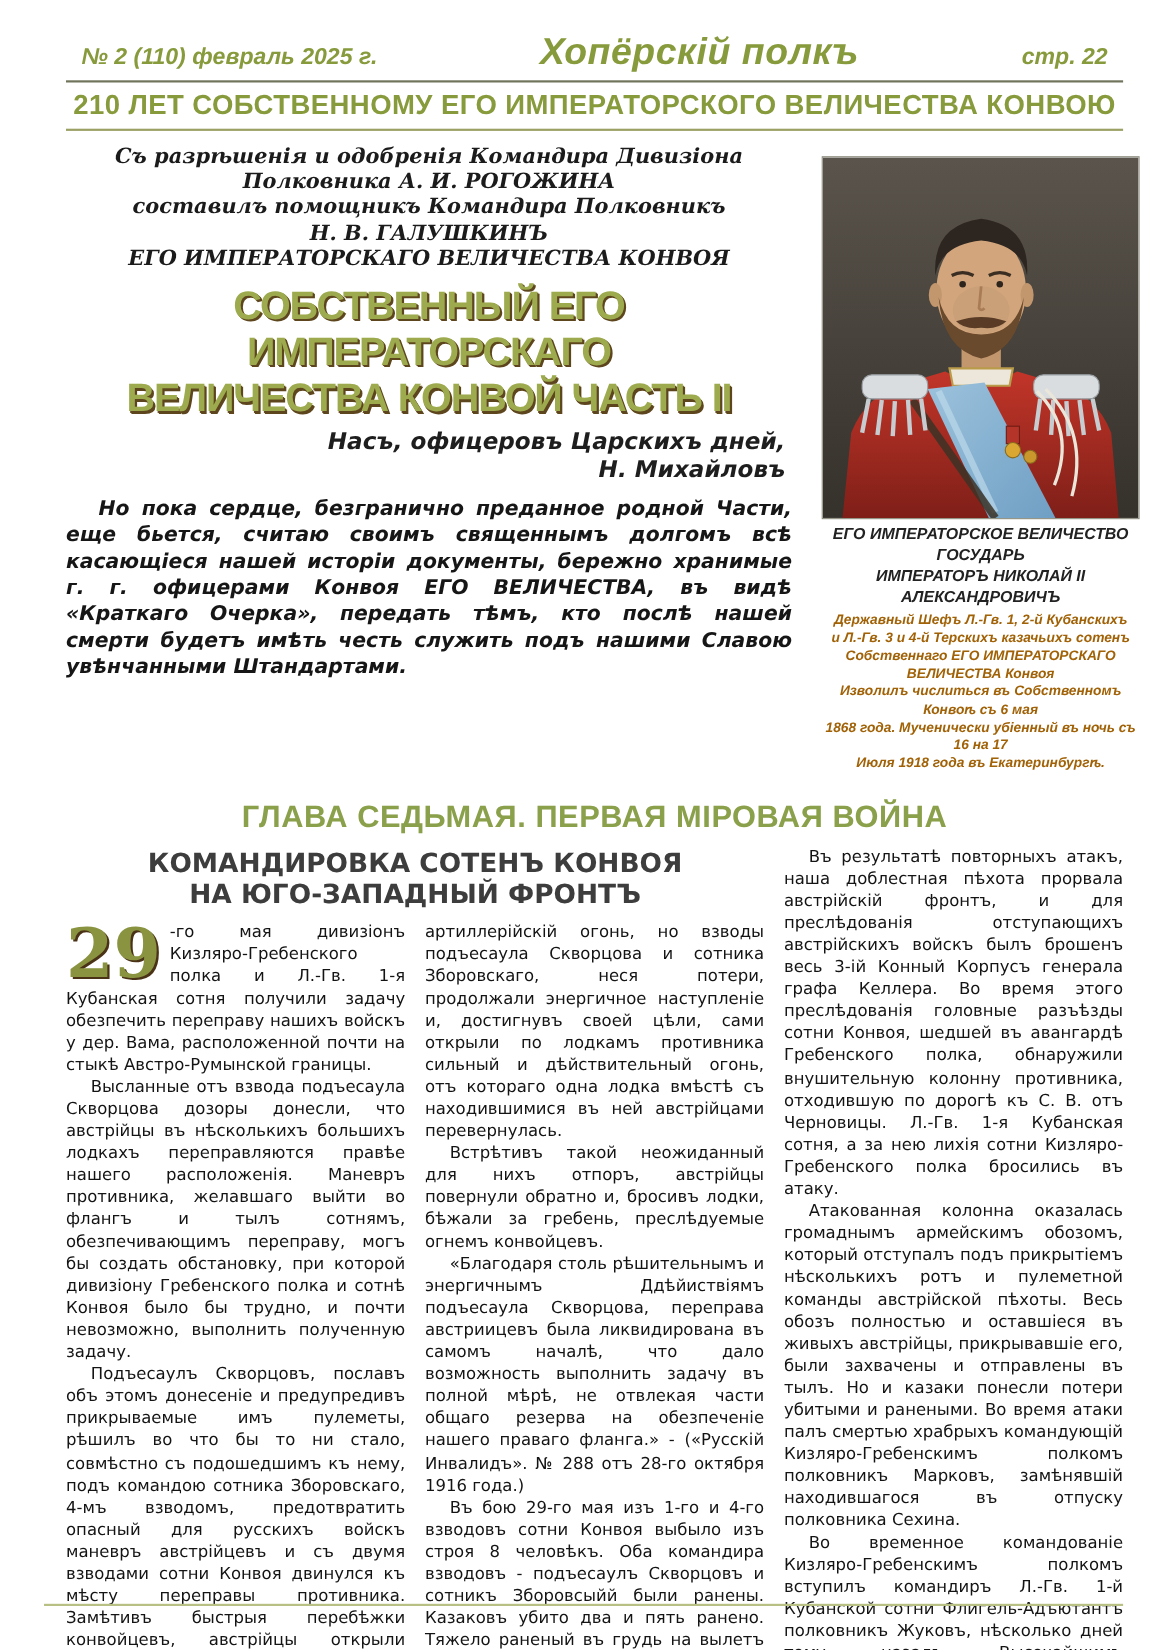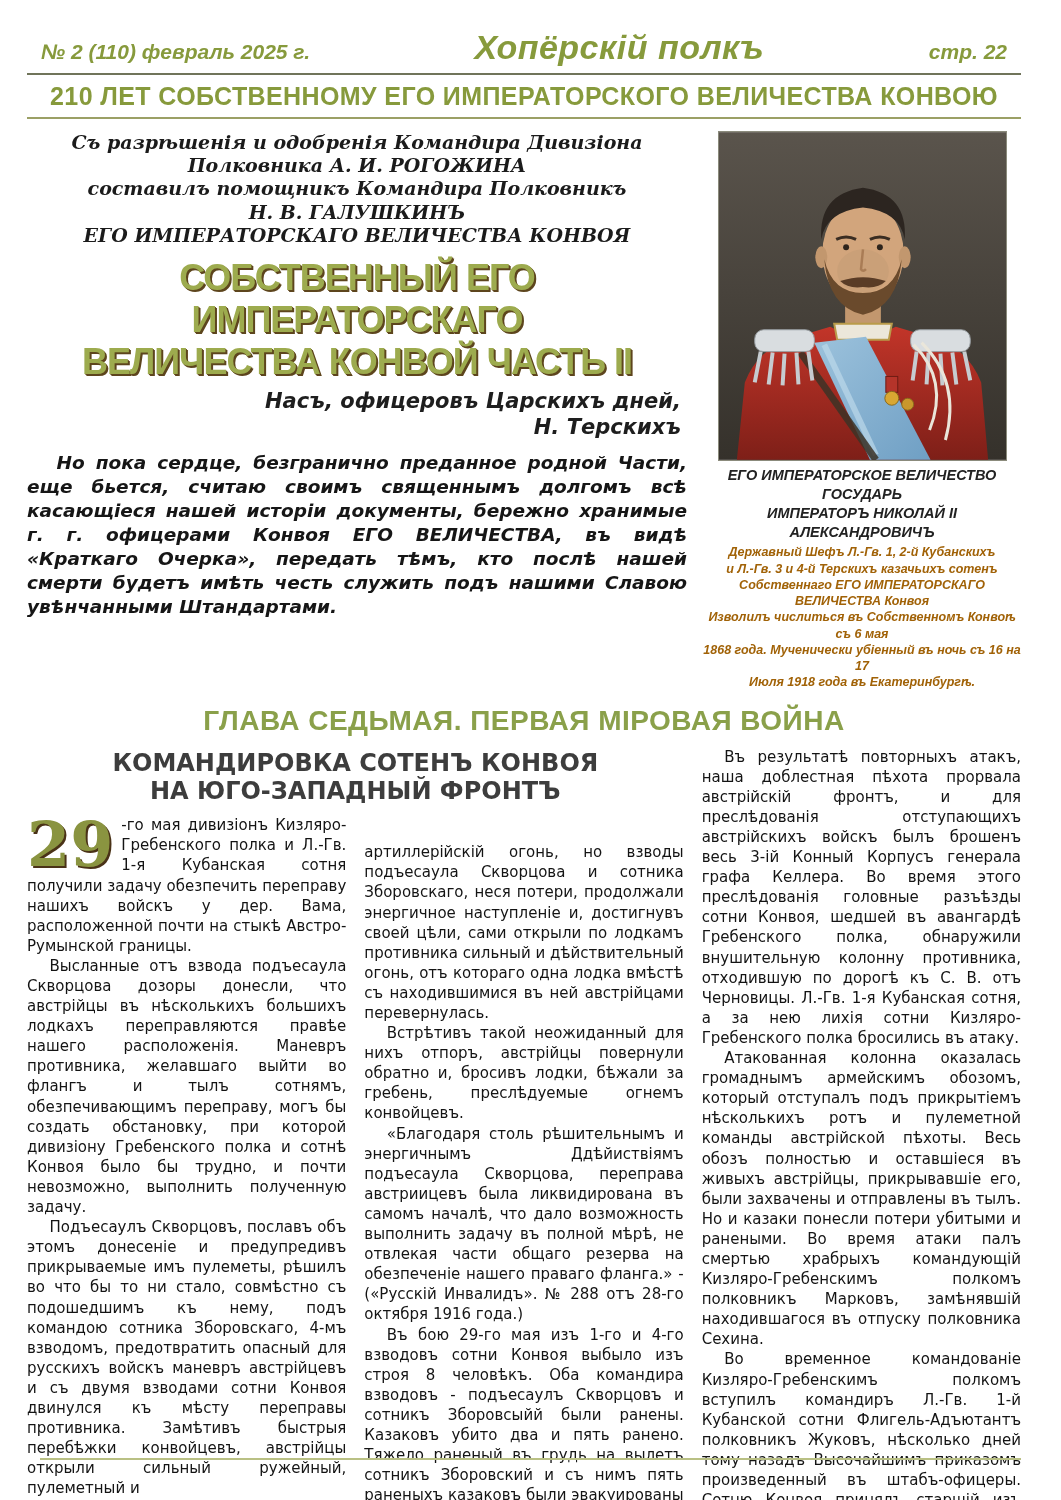--- a/index.html
+++ b/index.html
@@ -1,18 +1,18 @@
 <!DOCTYPE html>
 <html lang="ru"><head>
 <meta charset="utf-8">
 <style>
   html,body{margin:0;padding:0;background:#ffffff;}
   body{width:1061px;height:1500px;overflow:hidden;position:relative;
        font-family:"DejaVu Sans",sans-serif;color:#141414;}
-  .page{position:absolute;inset:0;padding:24px 40px 0 27px;box-sizing:border-box;border-radius:16px;}
+  .page{position:absolute;inset:0;padding:24px 40px 0 60px;box-sizing:border-box;border-radius:16px;}
 
   
   .masthead-row{display:flex;justify-content:space-between;align-items:baseline;
                 color:#879a3c;padding:4px 14px 6px 14px;}
   .issue,.pageno{font:italic bold 21px "Liberation Sans",sans-serif;}
   .masthead{font:italic bold 34px "Liberation Sans",sans-serif;letter-spacing:.5px;}
   .rule{border:0;border-top:2px solid #70745a;margin:0;}
   .rule-light{border-top:2px solid #9ba065;}
   .banner{font:bold 25px "Liberation Sans",sans-serif;color:#879a3c;text-align:center;
           padding:7px 0 6px 0;letter-spacing:.4px;}
@@ -22,42 +22,42 @@
   .upper-left{width:660px;flex:0 0 660px;}
   .intro{font:italic bold 19px "DejaVu Serif",serif;text-align:center;line-height:1.22;color:#1b1b1b;}
   .main-title{font:bold 36px "Liberation Sans",sans-serif;letter-spacing:-1px;line-height:1.17;
               color:#9dab4e;text-align:center;margin:10px 0 6px 0;
               text-shadow:2px 2px 0 #5d451d,1px 1px 0 #6b4f22;}
   .poem{font:italic bold 21px "DejaVu Sans",sans-serif;text-align:right;line-height:1.23;
         color:#1e1e1e;margin:6px 6px 10px 0;}
   .lead{font:italic bold 18.5px "DejaVu Sans",sans-serif;text-align:justify;line-height:1.3;
         text-indent:1.6em;margin:6px 0 0 0;color:#161616;}
 
-  .portrait-block{flex:1;margin:0;text-align:center;}
+  .portrait-block{flex:1;margin:11px;text-align:center;}
   .portrait-svg{display:block;width:289px;height:330px;margin:0 auto;border:1px solid #8b8b7c;box-sizing:border-box;}
   figcaption{margin-top:5px;}
   .cap-title{font:italic bold 14.5px "Liberation Sans",sans-serif;line-height:1.3;color:#222;}
   .cap-small{font:italic bold 12.5px "Liberation Sans",sans-serif;line-height:1.3;color:#a16207;margin-top:3px;}
 
   
   .chapter{font:bold 28px "Liberation Sans",sans-serif;color:#8aa04a;text-align:center;
            margin:14px 0 10px 0;letter-spacing:.5px;}
 
   
   .columns{display:grid;grid-template-columns:1fr 1fr 1fr;column-gap:18px;
            height:800px;overflow:hidden;grid-template-rows:auto 1fr;}
   .col-heading{grid-column:1 / 3;grid-row:1;font:bold 24px "DejaVu Sans",sans-serif;
                color:#3d3d3d;text-align:center;line-height:1.18;margin:2px 0 10px 0;}
   .col{font-size:15px;line-height:1.34;text-align:justify;hyphens:auto;}
   .col1{grid-column:1;grid-row:2;}
   .col2{grid-column:2;grid-row:2;}
   .col3{grid-column:3;grid-row:1 / span 2;}
   .para{margin:0;text-indent:1.5em;}
   .no-indent{text-indent:0;}
-  .col2 .para:first-child{text-indent:0;margin-top:27px;}
+  .col2 .para:first-child{text-indent:0;}
   .dropcap{float:left;font:bold 62px "DejaVu Serif",serif;color:#8a9440;line-height:.85;
            padding:4px 8px 0 0;text-shadow:2px 2px 0 #4a3217;}
 
   .footer-rule{position:absolute;left:40px;right:40px;bottom:40px;border-top:2px solid #b9c084;}
 </style>
 </head>
 <body>
 
 <div class="page">
 
@@ -81,21 +81,21 @@
           <div class="intro-line">ЕГО ИМПЕРАТОРСКАГО ВЕЛИЧЕСТВА КОНВОЯ</div>
         </div>
 
       <h1 class="main-title">
         <span>СОБСТВЕННЫЙ ЕГО ИМПЕРАТОРСКАГО</span><br>
         <span>ВЕЛИЧЕСТВА КОНВОЙ  ЧАСТЬ II</span>
       </h1>
 
       <div class="poem">
           <div class="poem-line">Насъ, офицеровъ Царскихъ дней,</div>
-          <div class="poem-line">Н. Терскихъ</div>
+          <div class="poem-line">Н. Михайловъ</div>
         </div>
 
       <p class="lead">Но пока сердце, безгранично преданное родной Части, еще бьется, считаю своимъ священнымъ долгомъ всѣ касающіеся нашей исторіи документы, бережно хранимые г. г. офицерами Конвоя ЕГО ВЕЛИЧЕСТВА, въ видѣ «Краткаго Очерка», передать тѣмъ, кто послѣ нашей смерти будетъ имѣть честь служить подъ нашими Славою увѣнчанными Штандартами.</p>
     </div>
 
     <figure class="portrait-block">
       <svg class="portrait-svg" viewBox="0 0 289 330" xmlns="http://www.w3.org/2000/svg" aria-hidden="true">
         <defs>
           <linearGradient id="bg" x1="0" y1="0" x2="0" y2="1">
             <stop offset="0" stop-color="#5a544c"></stop>

